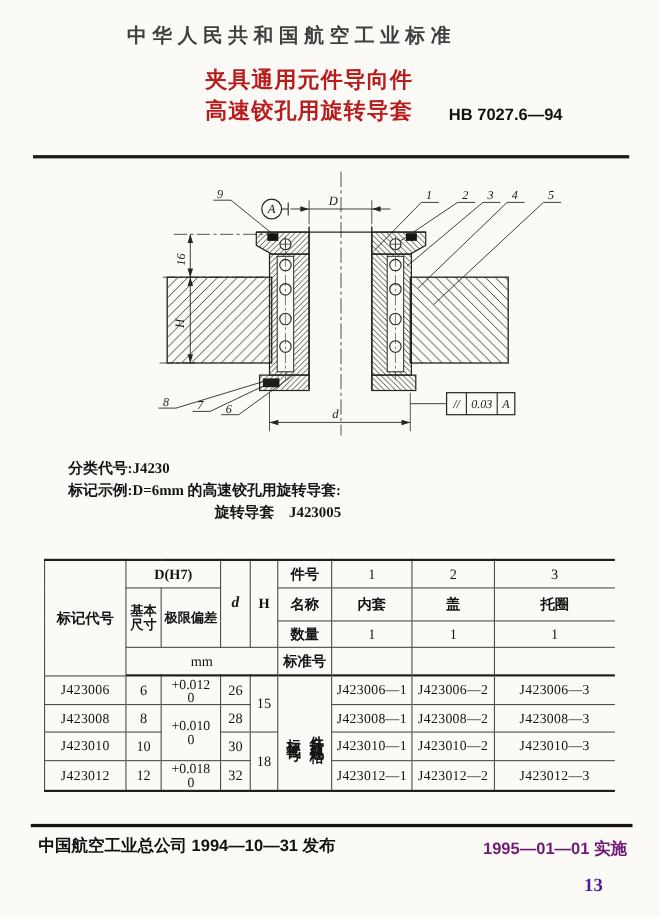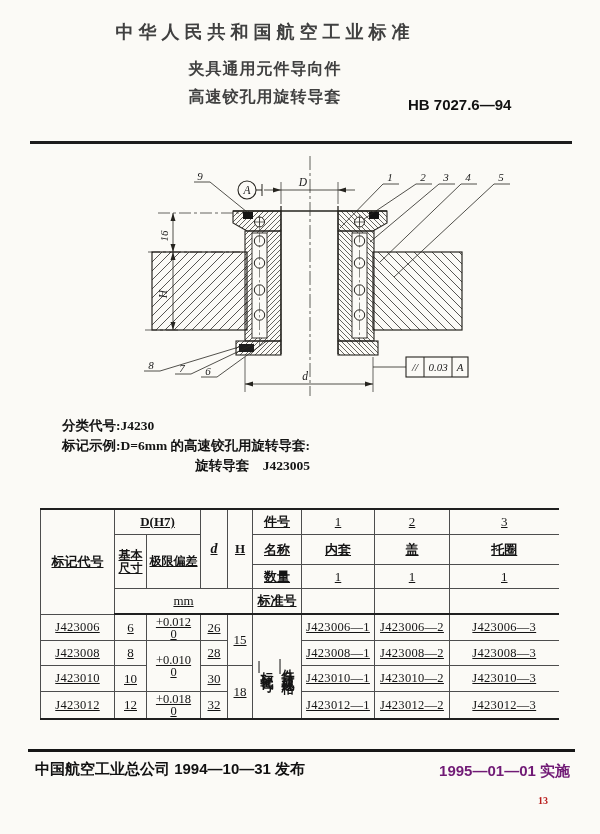--- a/index.html
+++ b/index.html
@@ -1,55 +1,55 @@
 <!DOCTYPE html>
 <html><head>
 <meta charset="utf-8">
 <style>
   html,body{margin:0;padding:0;}
   body{width:600px;height:834px;background:#e9e7e2;font-family:"Liberation Serif","DejaVu Serif",serif;}
   .page{position:relative;width:600px;height:834px;background:#fbfaf6;overflow:hidden;color:#1a1a1a;}
   .org-title{position:absolute;top:20px;left:0;width:525px;text-align:center;
     font-family:"Liberation Sans","DejaVu Sans",sans-serif;font-weight:bold;font-size:18px;color:#404040;}
   .title-line{position:absolute;left:0;width:530px;text-align:center;
-    font-family:"Liberation Sans","DejaVu Sans",sans-serif;font-weight:bold;font-size:16px;letter-spacing:1px;color:#404040;}
+    font-family:"Liberation Sans","DejaVu Sans",sans-serif;font-weight:bold;font-size:20px;letter-spacing:1px;color:#b91c1c;padding-left:16px;}
   .t1{top:59px;} .t2{top:87px;}
   .std-no{position:absolute;top:96px;left:408px;font-family:"Liberation Sans","DejaVu Sans",sans-serif;
     font-weight:bold;font-size:15px;color:#111;}
   .rule-top{position:absolute;top:141px;left:30px;width:542px;height:3px;background:#1c1c1c;}
   .drawing-svg{position:absolute;top:148px;left:0;}
 
   .notes{position:absolute;top:416px;left:62px;font-size:13.5px;font-weight:bold;line-height:20px;color:#141414;}
   .notes .indent{padding-left:60px;text-align:right;}
 
   table.spec{position:absolute;top:508px;left:40px;border-collapse:collapse;table-layout:fixed;width:518px;
     font-size:13px;color:#141414;}
   table.spec td{border:1px solid #4d4d4d;text-align:center;vertical-align:middle;padding:0;overflow:hidden;
-    font-family:"Liberation Serif","DejaVu Serif",serif;text-decoration:underline;}
+    font-family:"Liberation Serif","DejaVu Serif",serif;}
   table.spec td.cn{font-weight:bold;}
   table.spec tr.hr1 td{height:24px;} table.spec tr.hr2 td{height:29px;}
   table.spec tr.hr3 td{height:23px;} table.spec tr.hr4 td{height:24px;margin-left:28px;}
   table.spec tr.dr1 td{height:25px;} table.spec tr.dr2 td{height:24px;}
   table.spec tr.dr3 td{height:25px;} table.spec tr.dr4 td{height:26px;}
   table.spec{border-top:2px solid #1f1f1f;border-bottom:2px solid #1f1f1f;}
   table.spec td.noright{border-right:none;}
   table.spec tr.hr4 td{border-bottom:2px solid #1f1f1f;}
   table.spec .two-line{font-size:12px;line-height:13px;font-weight:bold;}
   table.spec .dev{font-size:12.5px;line-height:12px;text-align:center;}
   table.spec .code{font-size:12.5px;letter-spacing:.3px;}
   table.spec .ital{font-style:italic;font-weight:bold;font-size:14px;}
   .vwrap{display:flex;justify-content:center;gap:3px;height:100%;align-items:center;}
   .vcol{writing-mode:vertical-lr;text-orientation:upright;font-weight:bold;font-size:13px;letter-spacing:3px;}
 
   .rule-bottom{position:absolute;top:749px;left:28px;width:547px;height:3px;background:#161616;}
   .footer-left{position:absolute;top:760px;left:35px;font-family:"Liberation Sans","DejaVu Sans",sans-serif;
     font-weight:bold;font-size:15px;color:#111;}
   .footer-right{position:absolute;top:762px;right:30px;font-family:"Liberation Sans","DejaVu Sans",sans-serif;
     font-weight:bold;font-size:15px;color:#701a75;}
-  .page-num{position:absolute;top:795px;right:52px;font-size:10px;font-weight:bold;color:#b91c1c;text-align:center;}
+  .page-num{position:absolute;top:795px;right:52px;font-size:17px;font-weight:bold;color:#4c1d95;text-align:center;}
 
   .dlabel{font:italic 11.5px "Liberation Serif","DejaVu Serif",serif;fill:#1a1a1a;}
   .dnum{font:italic 11px "Liberation Serif","DejaVu Serif",serif;fill:#1a1a1a;}
 </style>
 </head>
 <body>
 
 <div class="page">
 
   <div class="org-title">中 华 人 民 共 和 国 航 空 工 业 标 准</div>

